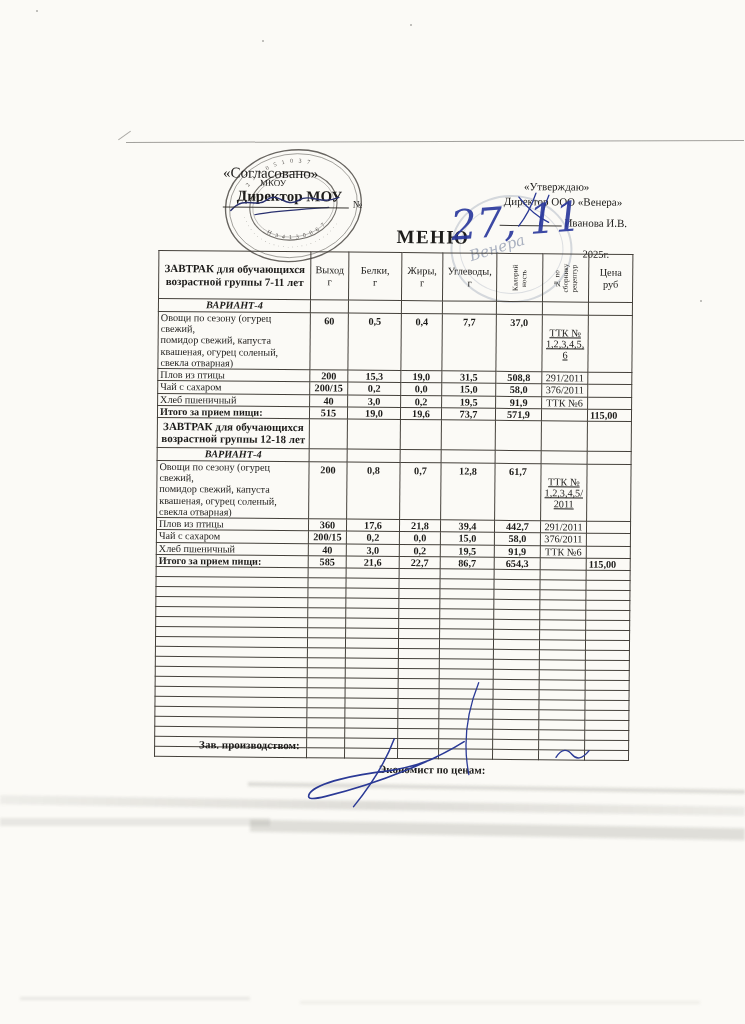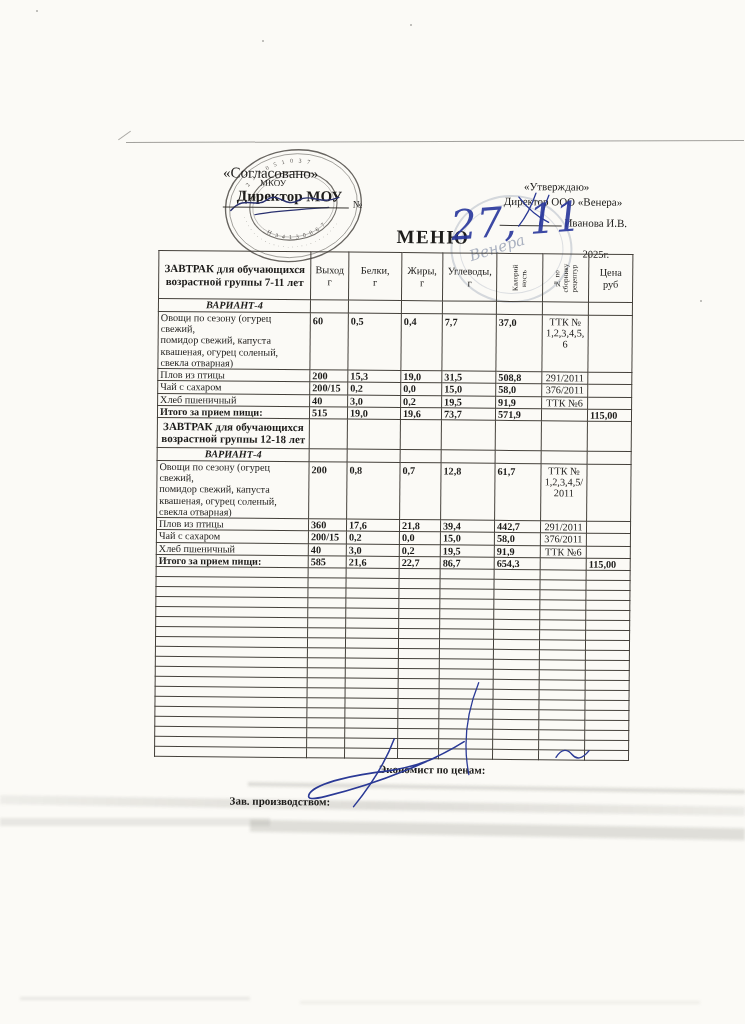--- a/index.html
+++ b/index.html
@@ -54,33 +54,33 @@
   .menu th.name-h{font-weight:bold;font-size:11px;}
   .menu th.vert{writing-mode:vertical-rl;transform:rotate(180deg);font-size:7.2px;line-height:1.2;padding:1px 0;letter-spacing:0;}
   tr.h-head{height:48px;}
   tr.r-variant{height:13px;}
   tr.r-tall{height:57px;}
   tr.r-plain{height:11px;}
   tr.r-total{height:12px;}
   tr.r-section{height:30px;}
   tr.r-empty{height:10px;}
   td.c-name{text-align:left;}
-  td.c-num{text-align:left;font-weight:bold;margin-top:26px;}
+  td.c-num{text-align:center;font-weight:bold;margin-top:26px;}
   td.c-recipe{text-align:center;}
   td.c-price{text-align:left;font-weight:bold;}
   td.c-variant{text-align:center;font-weight:bold;font-style:italic;}
   td.c-section{text-align:center;font-weight:bold;font-size:11px;}
   tr.r-total td{font-weight:bold;}
   tr.r-tall td{vertical-align:top;}
-  tr.r-tall td.c-recipe{padding-top:1px;}
+  tr.r-tall td.c-recipe{padding-top:12px;text-decoration:underline;}
   tr.r-tall td.c-num{padding-top:2px;}
 
   
   .foot-label{position:absolute;font-size:11px;font-weight:bold;}
-  .fl{left:203px;top:796px;margin-left:31px;}
+  .fl{left:203px;top:740px;}
   .fr{left:383px;top:763px;}
   .big-sig{position:absolute;left:300px;top:733px;}
   .table-stroke{position:absolute;left:458px;top:680px;}
   .tilde-sig{position:absolute;left:556px;top:744px;}
   .pen{stroke:#2b3a96;fill:none;stroke-linecap:round;stroke-linejoin:round;}
 </style>
 </head>
 <body>
 
 <div class="page">

